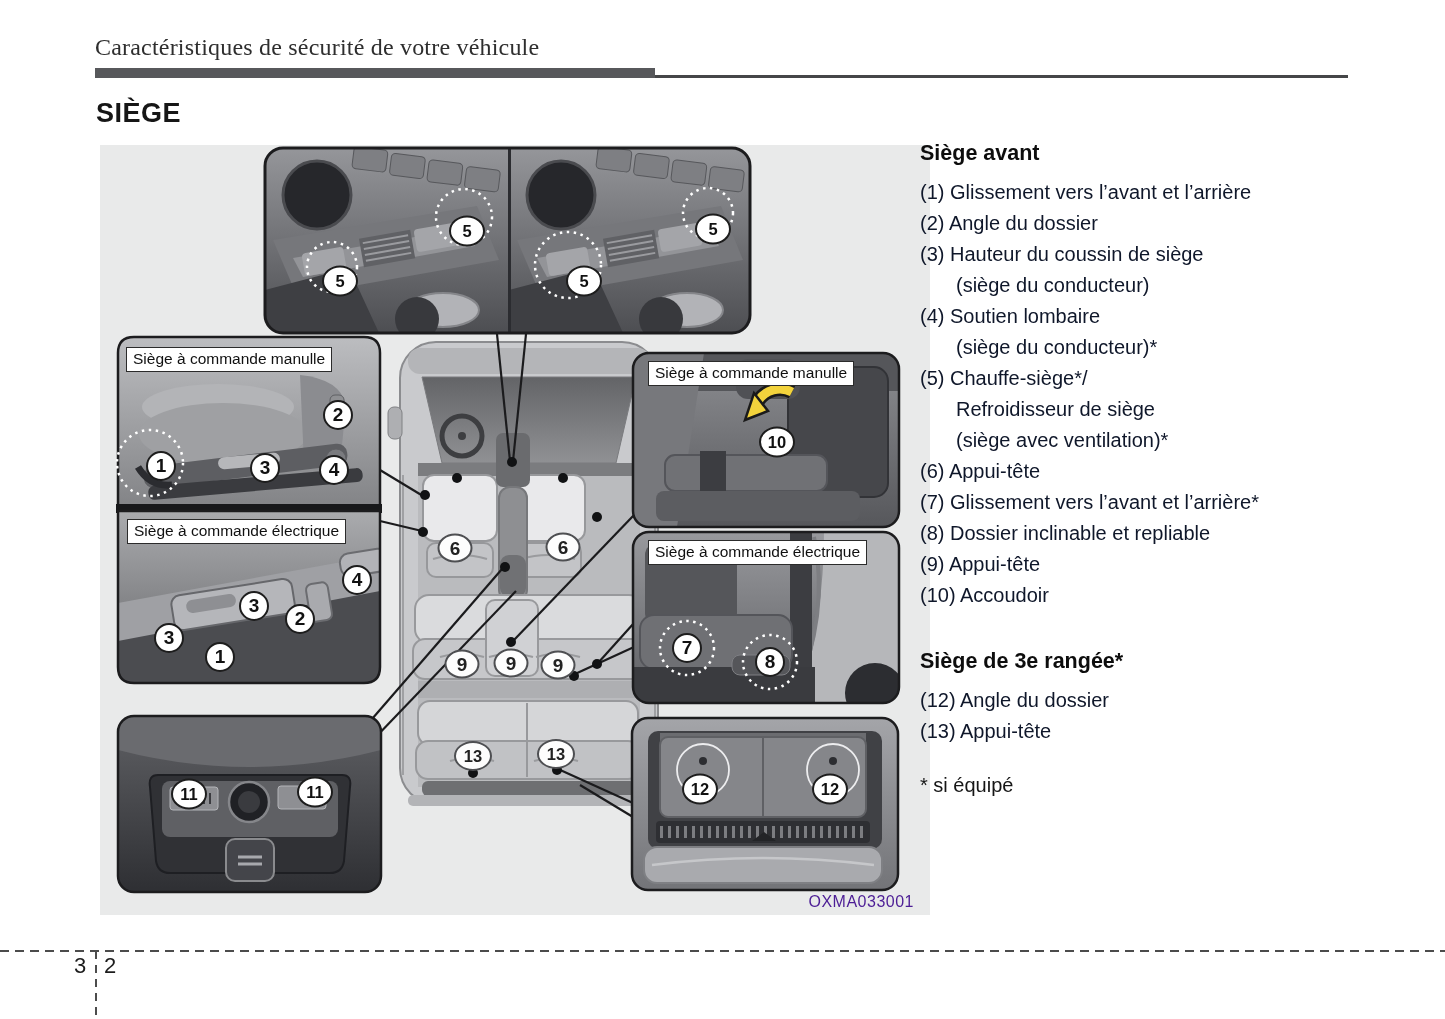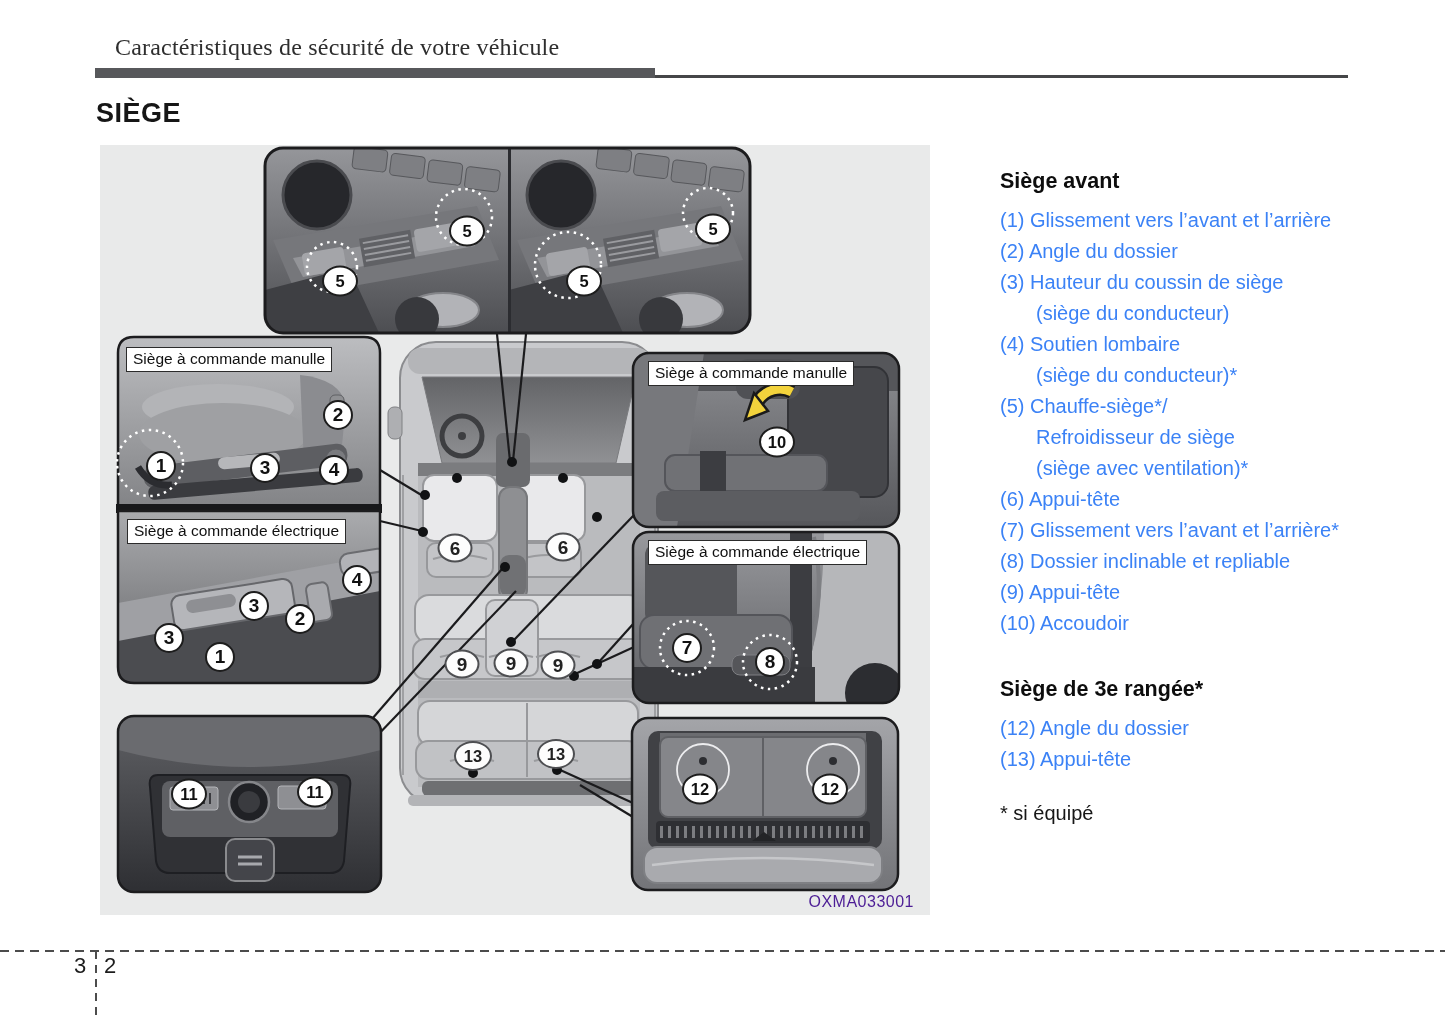--- a/index.html
+++ b/index.html
@@ -5,21 +5,21 @@
   html,body{margin:0;padding:0;}
   body{
     width:1445px;height:1019px;position:relative;background:#ffffff;
     font-family:"Liberation Sans","DejaVu Sans",sans-serif;color:#111;
     overflow:hidden;
   }
   
   .hdr-title{
     position:absolute;left:95px;top:34px;width:900px;
     font-family:"Liberation Serif","DejaVu Serif",serif;
-    font-size:24px;color:#2e2e2e;letter-spacing:.2px;margin-left:20px;
+    font-size:24px;color:#2e2e2e;letter-spacing:.2px;
   }
   .hdr-bar{position:absolute;left:95px;top:68px;width:560px;height:10px;background:#57585b;}
   .hdr-line{position:absolute;left:655px;top:75px;width:693px;height:3px;background:#454648;}
   .page-title{
     position:absolute;left:96px;top:98px;font-size:27px;font-weight:bold;color:#161616;
     letter-spacing:.5px;
   }
   
   .diagram{
     position:absolute;left:100px;top:145px;width:830px;height:770px;background:#e9eaea;
@@ -36,26 +36,26 @@
   .co{
     position:absolute;transform:translate(-50%,-50%);
     width:30px;height:30px;border-radius:50%;background:#fff;border:2px solid #1d1d1d;
     display:flex;align-items:center;justify-content:center;
     font-size:19px;font-weight:bold;color:#111;z-index:6;box-sizing:border-box;
   }
   .co.wide{width:36px;height:31px;font-size:16.5px;}
   .co.car{width:35px;height:29px;border-color:#4e4f52;color:#222;background:#fdfdfd;}
   .co.car.wide{width:38px;height:30px;}
   
-  .rightcol{position:absolute;left:1000px;top:140px;width:400px;margin-top:28px;}
+  .rightcol{position:absolute;left:920px;top:140px;width:400px;}
   .sec-title{font-size:21.5px;font-weight:bold;color:#0d0d0d;line-height:27px;margin:0 0 10px 0;}
   .sec-title.mt1{margin-top:27px;}
   .sec-title.mt2{margin-top:37px;}
   .item{
-    font-size:20px;line-height:31px;color:#3b82f6;
+    font-size:20px;line-height:31px;color:#0f172a;
     padding-left:36px;text-indent:-36px;white-space:pre-line;
   }
   .footnote{font-size:20px;color:#161616;margin-top:27px;}
   
   .foot-hline{
     position:absolute;left:0;top:950px;width:1445px;height:2px;
     background:repeating-linear-gradient(90deg,#4c4c4c 0 9px,transparent 9px 15px);
   }
   .foot-vline{
     position:absolute;left:95px;top:951px;width:2px;height:68px;

